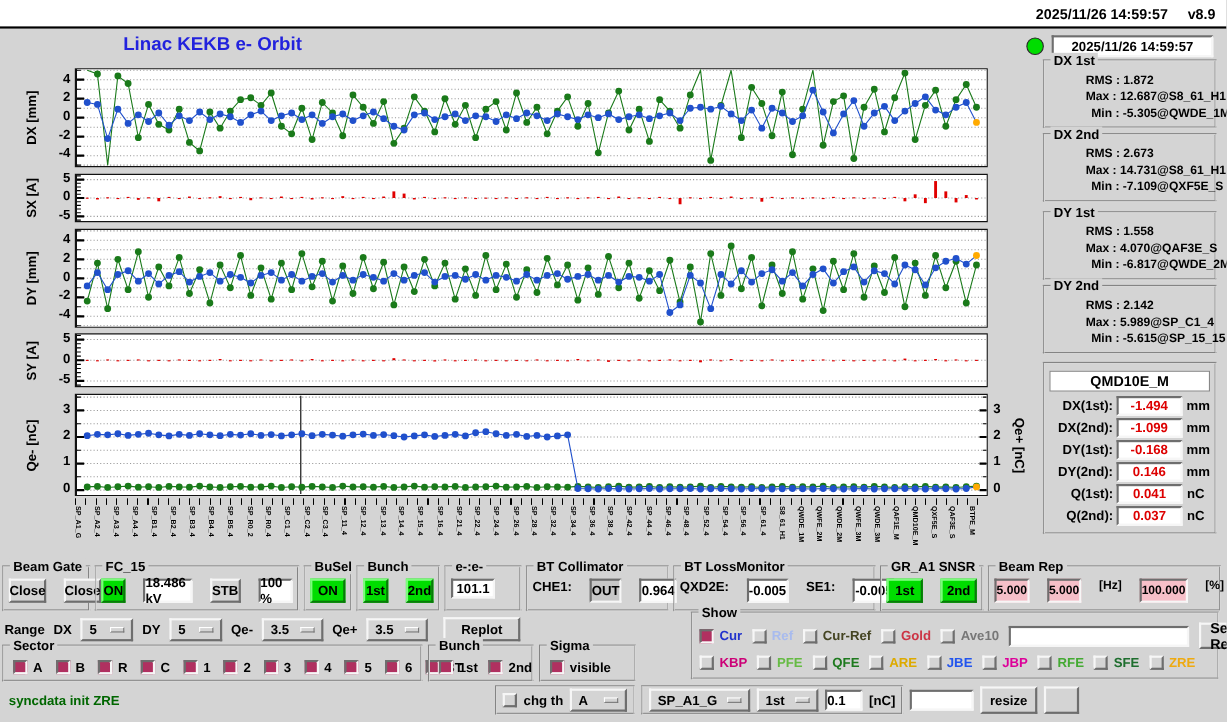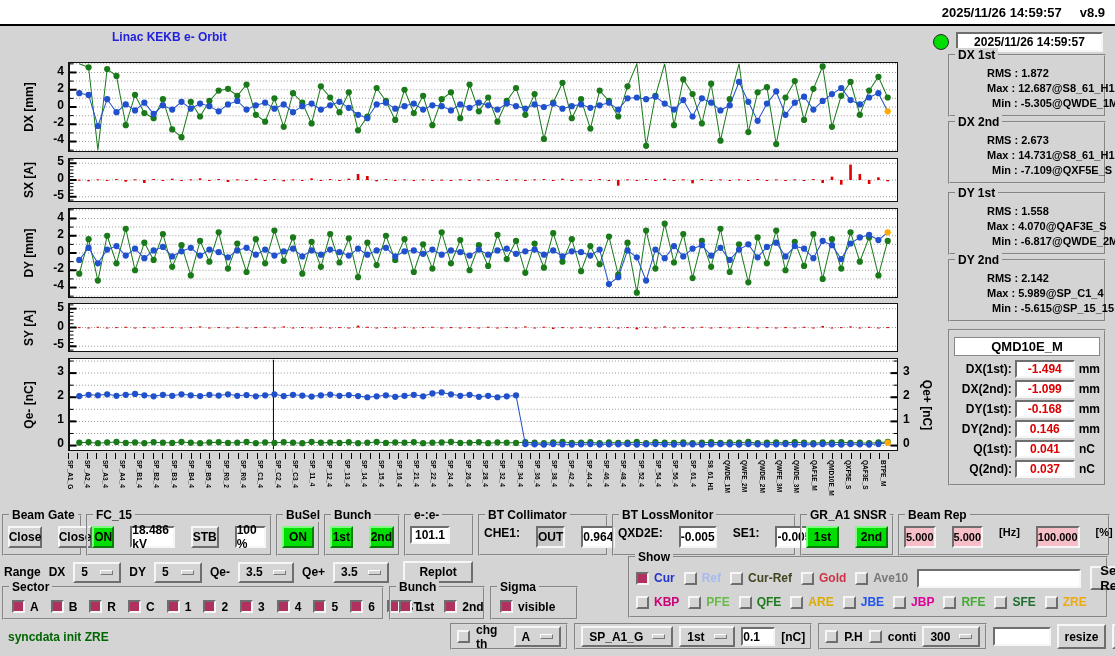--- a/index.html
+++ b/index.html
@@ -8,21 +8,21 @@
 
   .raised  { border:2px solid; border-color:#f6f6f6 #6e6e6e #6e6e6e #f6f6f6; background:#d4d4d4; }
   .sunken  { border:2px solid; border-color:#6e6e6e #f6f6f6 #f6f6f6 #6e6e6e; background:#fff; }
   .sunkgray{ border:2px solid; border-color:#6e6e6e #f6f6f6 #f6f6f6 #6e6e6e; background:#c8c8c8; }
   .gbox    { position:relative; border:2px groove #d8d8d8; padding:10px 4px 3px 4px; }
   .gtitle  { position:absolute; top:-8px; left:5px; background:#d4d4d4; padding:0 3px; font-size:12px; white-space:nowrap; }
 
   .topbar { position:absolute; left:0; top:0; width:1115px; height:26px; background:#fff; border-bottom:2px solid #000;
             display:flex; justify-content:flex-end; align-items:center; gap:18px; padding-right:10px; font-size:13px; }
 
-  .apptitle { position:absolute; left:112px; top:30px; font-size:12px; color:#2222dd; }
+  .apptitle { position:absolute; left:112px; top:30px; font-size:17px; color:#2222dd; }
 
   .led { position:absolute; left:933px; top:34px; width:16px; height:16px; border-radius:50%;
          background:#00dd00; border:1px solid #2a2a2a; }
   .tsbox { position:absolute; left:956px; top:32px; width:147px; height:20px; font-size:12px;
            display:flex; align-items:center; justify-content:center; }
 
   
   .chart { position:absolute; left:0; width:946px; }
   .plot  { position:absolute; left:68px; top:0; width:830px; height:100%; background:#fff;
            border:1px solid #111; border-left:2px solid #111; }
@@ -1343,29 +1343,19 @@
           <span>SP_A1_G</span>
           <span class="dash"></span>
         </div>
       <div class="opt raised" style="width:56px;">
           <span>1st</span>
           <span class="dash"></span>
         </div>
       <input class="sbinput" style="width: 34px;" value="0.1">
       <span class="lab">[nC]</span>
     </div>
-    <div class="sbframe">
-      <span class="cb"></span>
-      <span class="lab">P.H</span>
-      <span class="cb"></span>
-      <span class="lab">conti</span>
-      <div class="opt raised" style="width:58px;">
-          <span>300</span>
-          <span class="dash"></span>
-        </div>
-    </div>
     <input class="sbinput" style="width: 58px;" value="">
     <div class="btn raised" style="width:52px;height:25px;">resize</div>
     <div class="cambtn raised">
       
     </div>
   </div>
 </div>
 
 </body></html>

